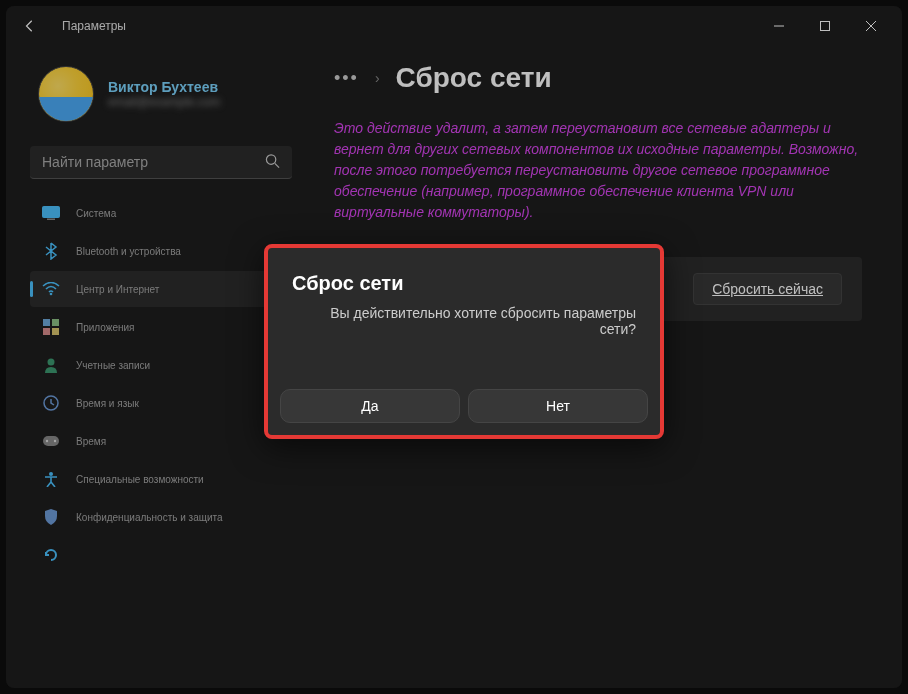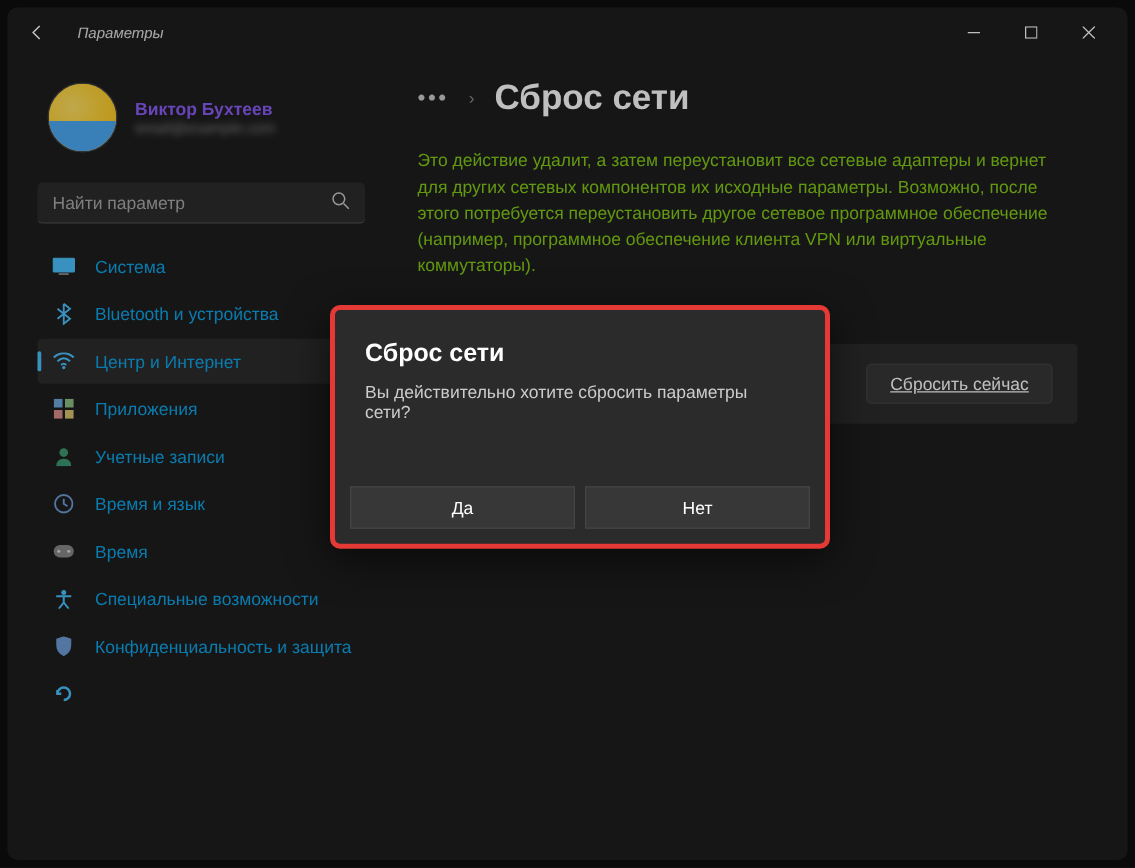--- a/index.html
+++ b/index.html
@@ -1,52 +1,52 @@
 <!DOCTYPE html>
 <html><head>
 <meta charset="utf-8">
 <style>
 * { margin: 0; padding: 0; box-sizing: border-box; font-family: "Segoe UI", sans-serif; }
 body { background: #0a0a0a; width: 908px; height: 694px; overflow: hidden; position: relative; }
 .window { background: #1e1e1e; border-radius: 8px; margin: 6px; height: 682px; display: flex; flex-direction: column; overflow: hidden; }
 .titlebar { display: flex; align-items: center; height: 40px; padding: 0 8px; color: #fff; }
 .back-btn { width: 32px; height: 32px; display: flex; align-items: center; justify-content: center; color: #fff; border-radius: 4px; cursor: pointer; }
-.title { font-size: 12px; margin-left: 16px; color: #e0e0e0; font-style: italic; }
+.title { font-size: 12px; margin-left: 16px; color: #e0e0e0; }
 .win-controls { margin-left: auto; display: flex; }
 .win-btn { width: 46px; height: 32px; display: flex; align-items: center; justify-content: center; color: #fff; cursor: pointer; }
 .body { display: flex; flex: 1; overflow: hidden; }
 .sidebar { width: 300px; padding: 8px 8px 8px 24px; display: flex; flex-direction: column; }
 .profile { display: flex; align-items: center; padding: 12px 8px 20px; gap: 14px; }
 .avatar { width: 56px; height: 56px; border-radius: 50%; background: radial-gradient(circle at 35% 35%, #ffe066 0%, #ffd43b 40%, #fcc419 100%); border: 1px solid #444; position: relative; overflow: hidden; }
 .avatar::after { content: ""; position: absolute; inset: 0; background: linear-gradient(180deg, transparent 55%, #4dabf7 55%); }
-.profile-name { color: #8b5cf6; font-size: 14px; font-weight: 600; }
+.profile-name { color: #7dd3fc; font-size: 14px; font-weight: 600; }
 .profile-email { color: #888; font-size: 12px; filter: blur(3px); }
 .search { position: relative; margin: 4px 6px 16px 0; }
 .search input { width: 100%; background: #2d2d2d; border: none; border-bottom: 1px solid #555; color: #ffffff; padding: 8px 36px 8px 12px; font-size: 14px; border-radius: 4px; outline: none; }
 .search input::placeholder { color: #aaa; }
 .search-icon { position: absolute; right: 12px; top: 50%; transform: translateY(-50%); color: #ccc; }
 .nav { display: flex; flex-direction: column; gap: 2px; }
-.nav-item { display: flex; align-items: center; gap: 16px; padding: 9px 12px; color: #0ea5e9; font-size: 14px; border-radius: 4px; cursor: pointer; position: relative; }
+.nav-item { display: flex; align-items: center; gap: 16px; padding: 9px 12px; color: #a3a3a3; font-size: 10px; border-radius: 4px; cursor: pointer; position: relative; }
 .nav-item.active { background: #2d2d2d; }
 .nav-item.active::before { content: ""; position: absolute; left: 0; top: 10px; bottom: 10px; width: 3px; background: #4cc2ff; border-radius: 2px; }
 .nav-icon { width: 18px; height: 18px; display: flex; align-items: center; justify-content: center; flex-shrink: 0; }
 .main { flex: 1; padding: 16px 40px 16px 28px; color: #fff; overflow: hidden; }
 .breadcrumb { display: flex; align-items: center; gap: 16px; margin-bottom: 24px; }
 .bc-dots { color: #ccc; font-size: 18px; letter-spacing: 2px; cursor: pointer; }
 .bc-sep { color: #888; font-size: 14px; }
 .bc-title { font-size: 28px; font-weight: 600; }
-.desc { color: #84cc16; font-size: 14px; line-height: 1.5; margin-bottom: 52px; }
+.desc { color: #d946ef; font-size: 14px; line-height: 1.5; margin-bottom: 34px; font-style: italic; }
 .action-row { display: flex; align-items: center; background: #2d2d2d; border-radius: 4px; padding: 16px 20px; gap: 16px; }
 .action-label { color: #fff; font-size: 14px; flex: 1; }
 .action-btn { background: #373737; color: #fff; border: 1px solid #454545; padding: 7px 18px; border-radius: 4px; font-size: 14px; cursor: pointer; text-decoration: underline; }
 .modal { position: absolute; left: 264px; top: 244px; width: 400px; background: #2b2b2b; border-radius: 8px; border: 4px solid #e53935; box-shadow: 0 8px 32px rgba(0,0,0,0.6); padding: 24px 8px 12px; z-index: 10; }
 .modal-title { color: #fff; font-size: 20px; font-weight: 600; padding: 0 16px 10px; }
-.modal-msg { color: #ccc; font-size: 14px; padding: 0 16px 52px; }
+.modal-msg { color: #ccc; font-size: 14px; padding: 0 16px 52px; text-align: right; }
 .modal-btns { display: flex; gap: 8px; padding: 0 4px; }
-.modal-btn { flex: 1; background: #373737; color: #fff; border: 1px solid #454545; padding: 8px 0; border-radius: 0; font-size: 14px; cursor: pointer; text-align: center; }
+.modal-btn { flex: 1; background: #373737; color: #fff; border: 1px solid #454545; padding: 8px 0; border-radius: 10px; font-size: 14px; cursor: pointer; text-align: center; }
 .overlay { position: absolute; inset: 6px; background: rgba(0,0,0,0.25); border-radius: 8px; z-index: 5; }
 </style>
 </head>
 <body>
 
 <div class="window">
   <div class="titlebar">
     <div class="back-btn">
       <svg width="14" height="14" viewBox="0 0 16 16">
           <path d="M10 2 L4 8 L10 14" stroke="#fff" stroke-width="1.4" fill="none"></path>

